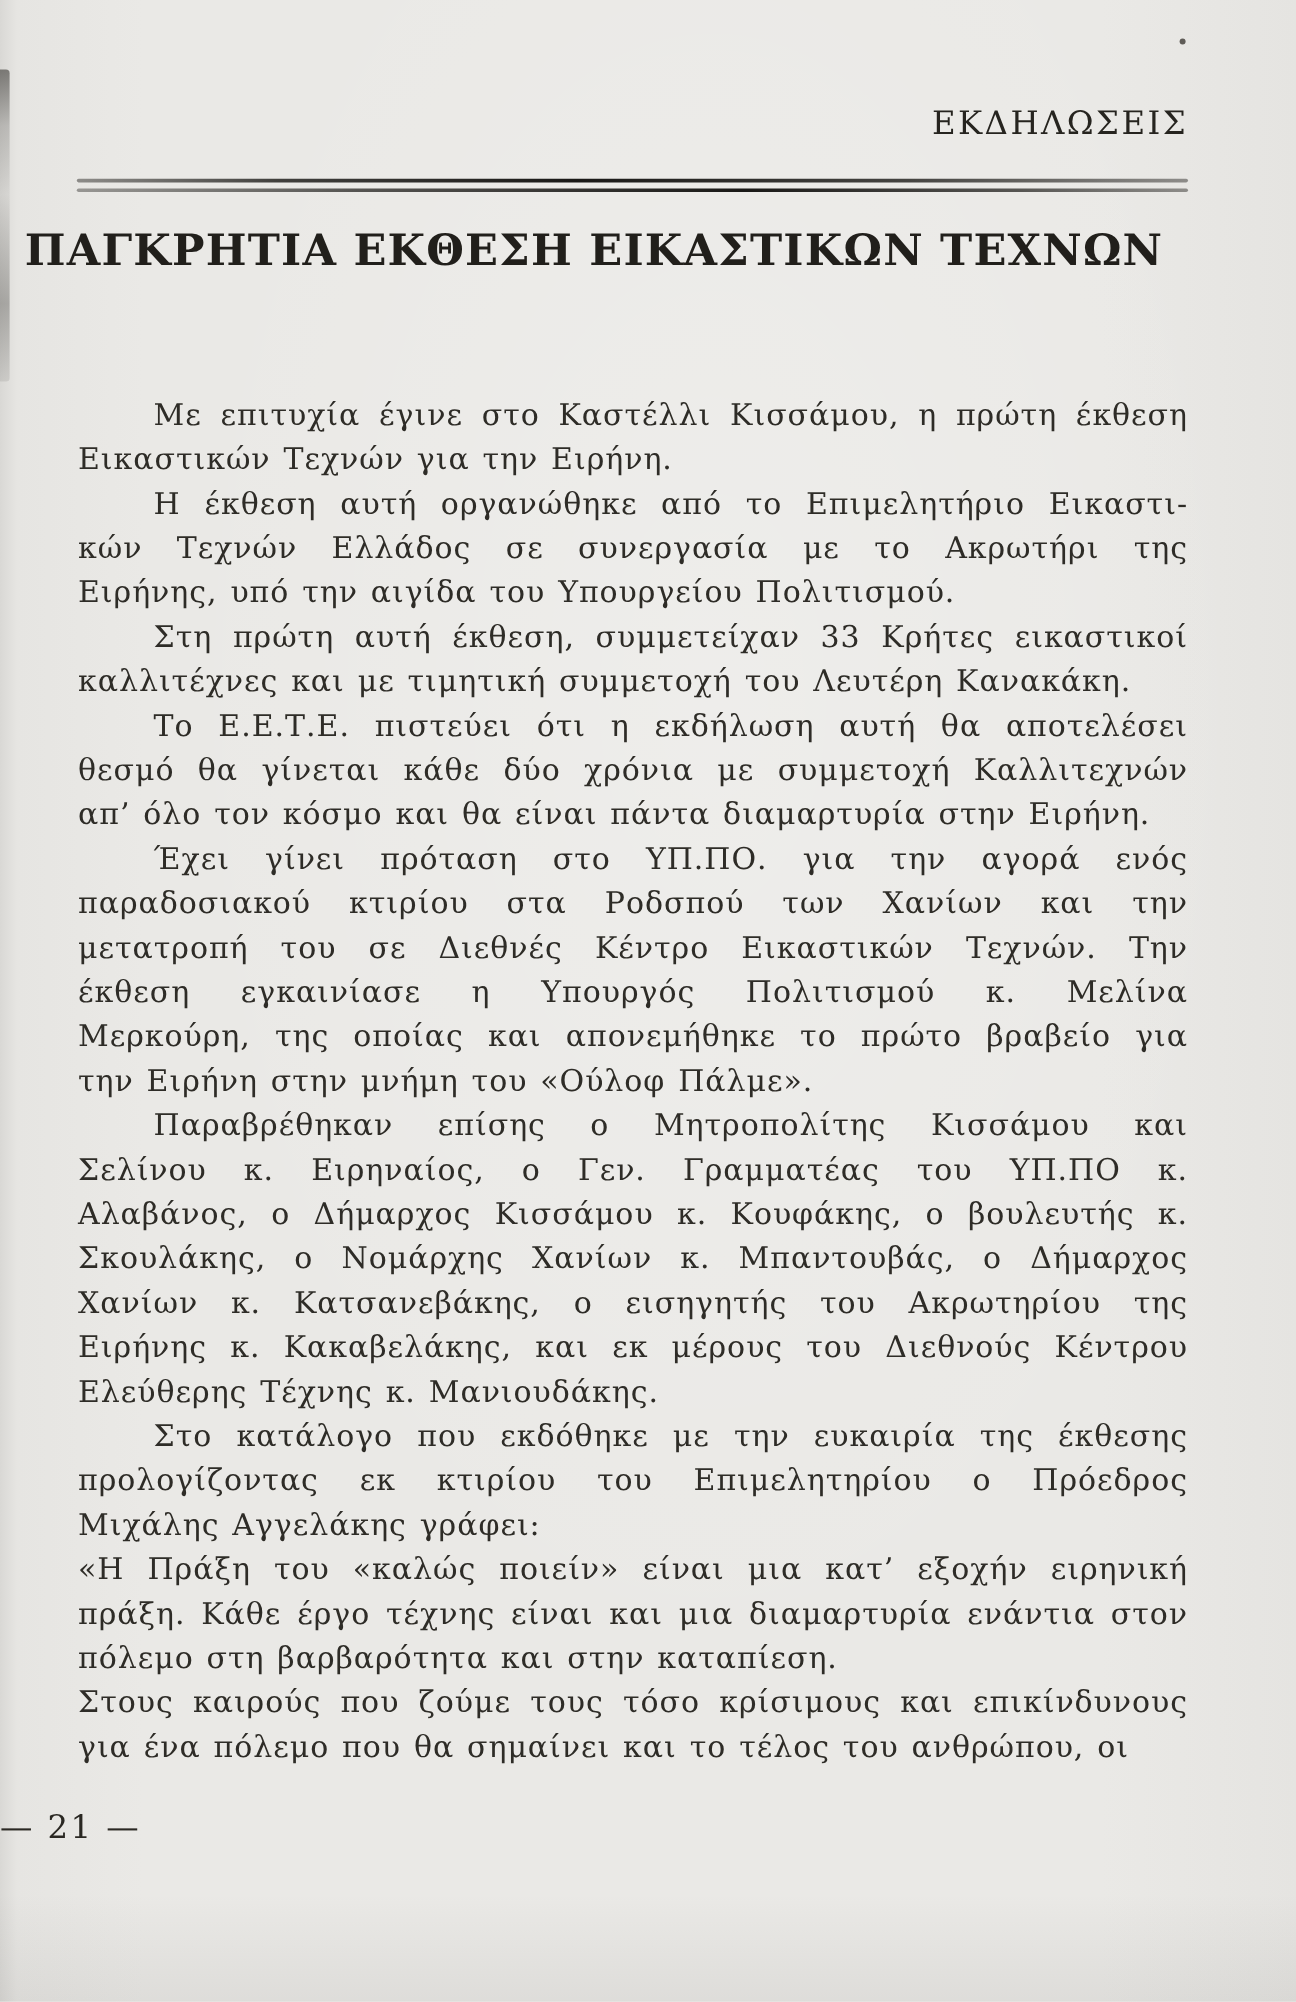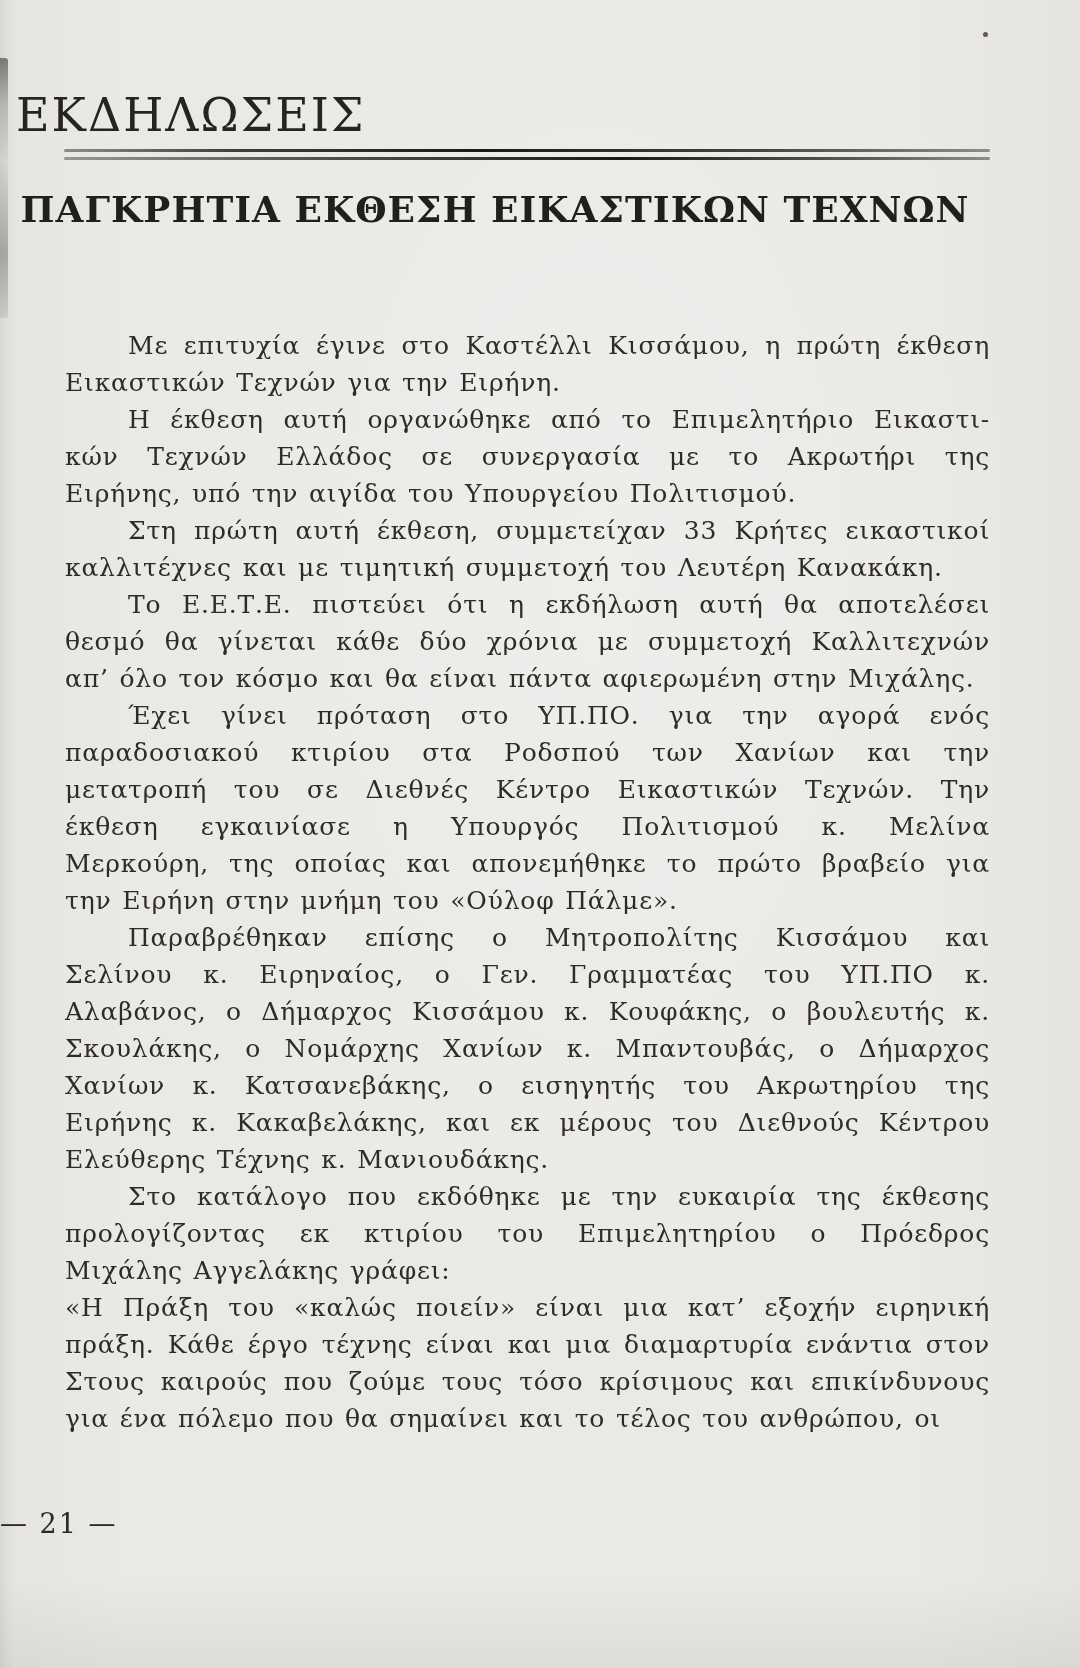--- a/index.html
+++ b/index.html
@@ -28,24 +28,24 @@
     position: absolute;
     left: 0; right: 0; bottom: 0;
     height: 90px;
     background: linear-gradient(180deg, rgba(0,0,0,0) 0%, rgba(60,58,54,0.07) 100%);
     pointer-events: none;
   }
 
   .running-header {
     position: absolute;
     top: 88px;
-    left: 16px;
+    left: 0;
     width: 990px;
-    text-align: left;
-    font-size: 46px;
+    text-align: right;
+    font-size: 27px;
     letter-spacing: 2px;
     color: #26241f;
   }
 
   .double-rule {
     position: absolute;
     top: 149px;
     left: 64px;
     width: 926px;
   }
@@ -162,39 +162,40 @@
   <div class="body-text" id="body-text">
       <div class="line indented">Με επιτυχία έγινε στο Καστέλλι Κισσάμου, η πρώτη έκθεση</div>
       <div class="line para-end">Εικαστικών Τεχνών για την Ειρήνη.</div>
       <div class="line indented">Η έκθεση αυτή οργανώθηκε από το Επιμελητήριο Εικαστι-</div>
       <div class="line">κών Τεχνών Ελλάδος σε συνεργασία με το Ακρωτήρι της</div>
       <div class="line para-end">Ειρήνης, υπό την αιγίδα του Υπουργείου Πολιτισμού.</div>
       <div class="line indented">Στη πρώτη αυτή έκθεση, συμμετείχαν 33 Κρήτες εικαστικοί</div>
       <div class="line para-end">καλλιτέχνες και με τιμητική συμμετοχή του Λευτέρη Κανακάκη.</div>
       <div class="line indented">Το Ε.Ε.Τ.Ε. πιστεύει ότι η εκδήλωση αυτή θα αποτελέσει</div>
       <div class="line">θεσμό θα γίνεται κάθε δύο χρόνια με συμμετοχή Καλλιτεχνών</div>
-      <div class="line para-end">απ’ όλο τον κόσμο και θα είναι πάντα αφιερωμένη στην Μιχάλης.</div>
+      <div class="line para-end">απ’ όλο τον κόσμο και θα είναι πάντα διαμαρτυρία στην Ειρήνη.</div>
       <div class="line indented">Έχει γίνει πρόταση στο ΥΠ.ΠΟ. για την αγορά ενός</div>
       <div class="line">παραδοσιακού κτιρίου στα Ροδσπού των Χανίων και την</div>
       <div class="line">μετατροπή του σε Διεθνές Κέντρο Εικαστικών Τεχνών. Την</div>
       <div class="line">έκθεση εγκαινίασε η Υπουργός Πολιτισμού κ. Μελίνα</div>
       <div class="line">Μερκούρη, της οποίας και απονεμήθηκε το πρώτο βραβείο για</div>
       <div class="line para-end">την Ειρήνη στην μνήμη του «Ούλοφ Πάλμε».</div>
       <div class="line indented">Παραβρέθηκαν επίσης ο Μητροπολίτης Κισσάμου και</div>
       <div class="line">Σελίνου κ. Ειρηναίος, ο Γεν. Γραμματέας του ΥΠ.ΠΟ κ.</div>
       <div class="line">Αλαβάνος, ο Δήμαρχος Κισσάμου κ. Κουφάκης, ο βουλευτής κ.</div>
       <div class="line">Σκουλάκης, ο Νομάρχης Χανίων κ. Μπαντουβάς, ο Δήμαρχος</div>
       <div class="line">Χανίων κ. Κατσανεβάκης, ο εισηγητής του Ακρωτηρίου της</div>
       <div class="line">Ειρήνης κ. Κακαβελάκης, και εκ μέρους του Διεθνούς Κέντρου</div>
       <div class="line para-end">Ελεύθερης Τέχνης κ. Μανιουδάκης.</div>
       <div class="line indented">Στο κατάλογο που εκδόθηκε με την ευκαιρία της έκθεσης</div>
       <div class="line">προλογίζοντας εκ κτιρίου του Επιμελητηρίου ο Πρόεδρος</div>
       <div class="line para-end">Μιχάλης Αγγελάκης γράφει:</div>
       <div class="line">«Η Πράξη του «καλώς ποιείν» είναι μια κατ’ εξοχήν ειρηνική</div>
       <div class="line">πράξη. Κάθε έργο τέχνης είναι και μια διαμαρτυρία ενάντια στον</div>
+      <div class="line para-end">πόλεμο στη βαρβαρότητα και στην καταπίεση.</div>
       <div class="line">Στους καιρούς που ζούμε τους τόσο κρίσιμους και επικίνδυνους</div>
       <div class="line para-end">για ένα πόλεμο που θα σημαίνει και το τέλος του ανθρώπου, οι</div>
     </div>
 
   <div class="page-number">— 21 —</div>
 
   <div class="speck-top-right"></div>
   <div class="edge-marks"></div>
 
 </div>

